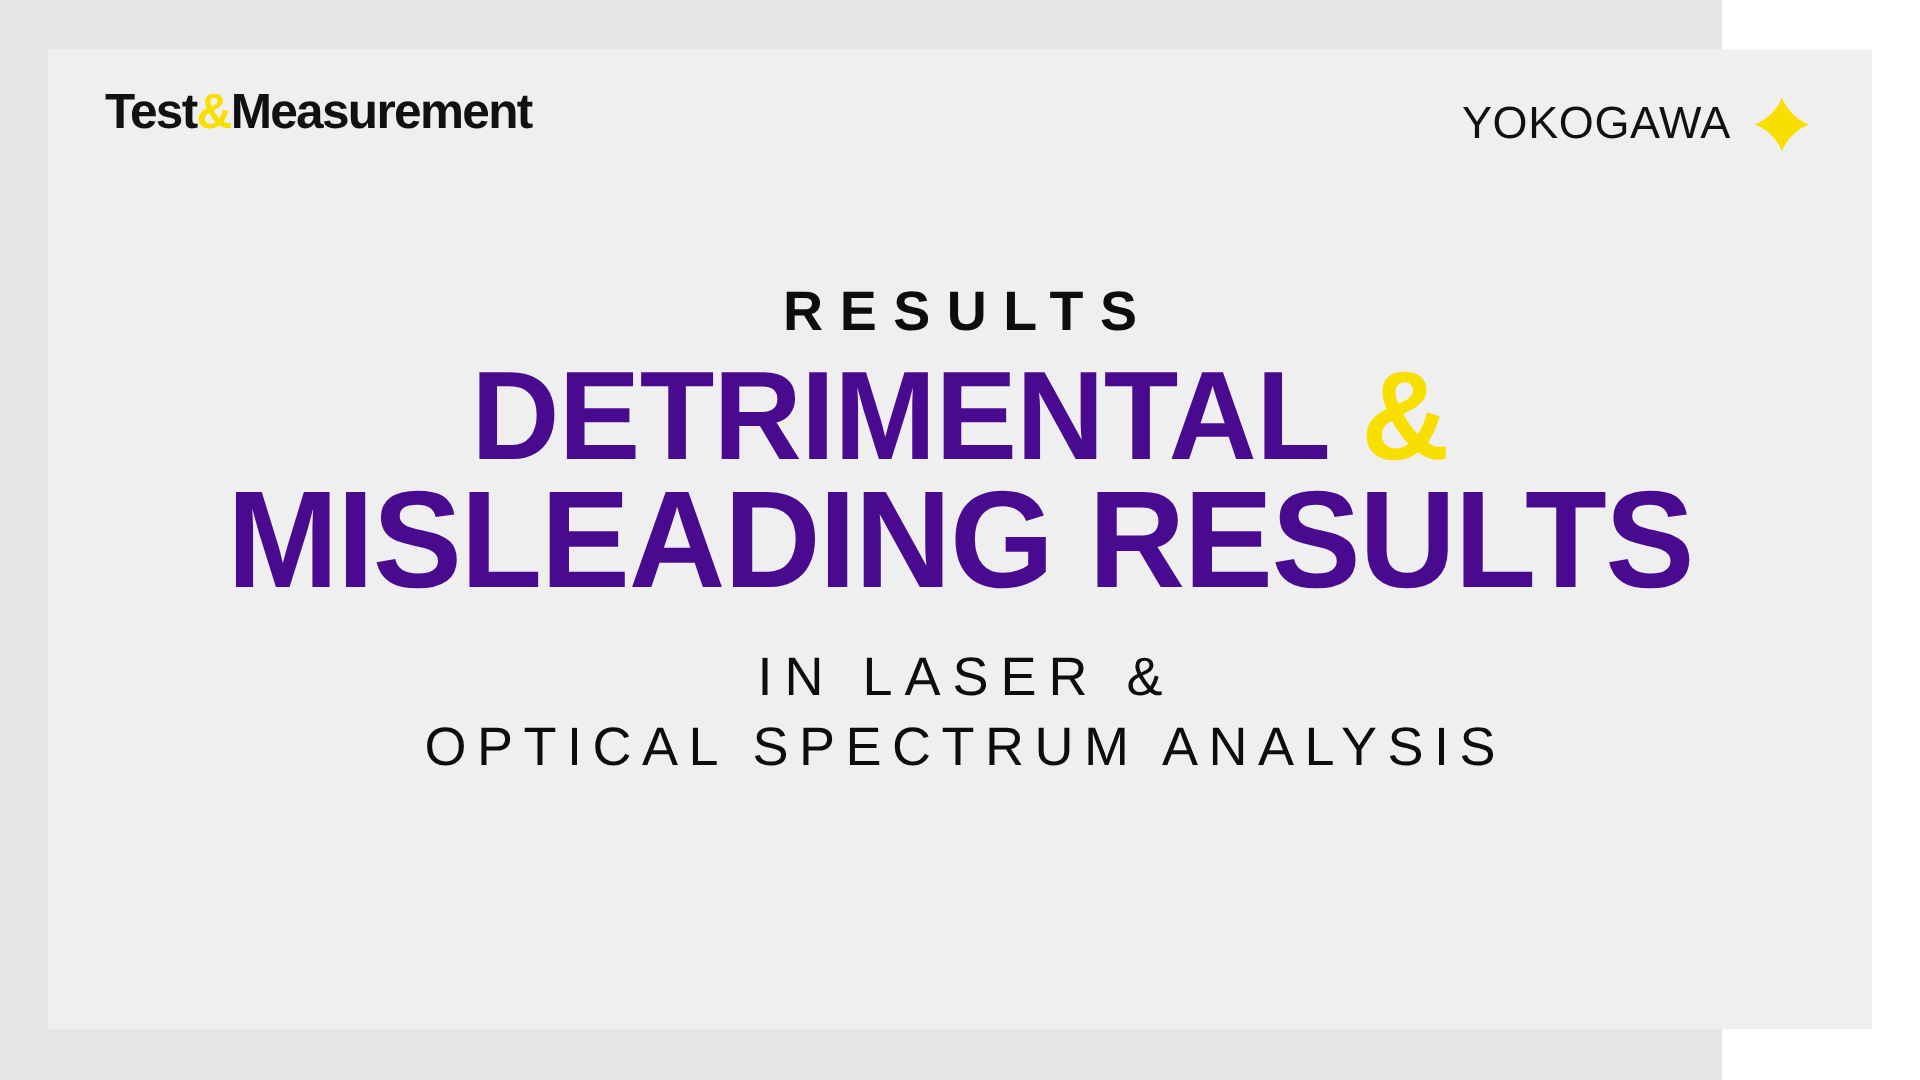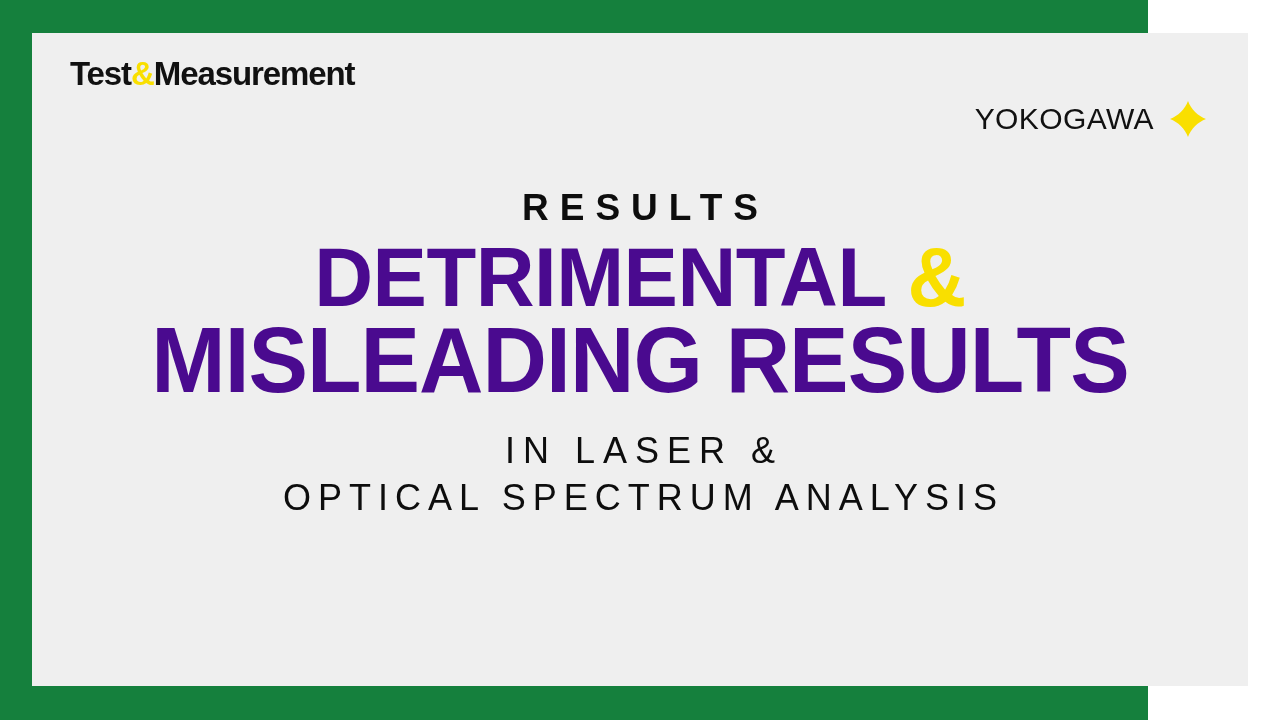--- a/index.html
+++ b/index.html
@@ -7,21 +7,21 @@
 
   html, body {
     width:1280px; height:720px;
     overflow:hidden;
     font-family:"Liberation Sans", sans-serif;
   }
 
   #slide {
     position:relative;
     width:1148px; height:720px;
-    background:#15803d;
+    background:#e5e5e5;
   }
 
   #panel {
     position:absolute;
     left:32px; top:33px;
     width:1216px; height:653px;
     background:#EFEFEF;
   }
 
   
@@ -43,21 +43,20 @@
     line-height:1;
   }
   #brand-logo .amp { color:#F9DF00; }
 
   #yokogawa-lockup {
     position:absolute;
     right:42px; top:32px;
     display:flex;
     align-items:center;
     gap:16px;
-    margin-top:36px;
   }
   #yokogawa-wordmark {
     font-family:"Liberation Sans", sans-serif;
     font-weight:normal;
     font-size:30px;
     letter-spacing:0.4px;
     color:#111111;
     white-space:nowrap;
     line-height:1;
   }

